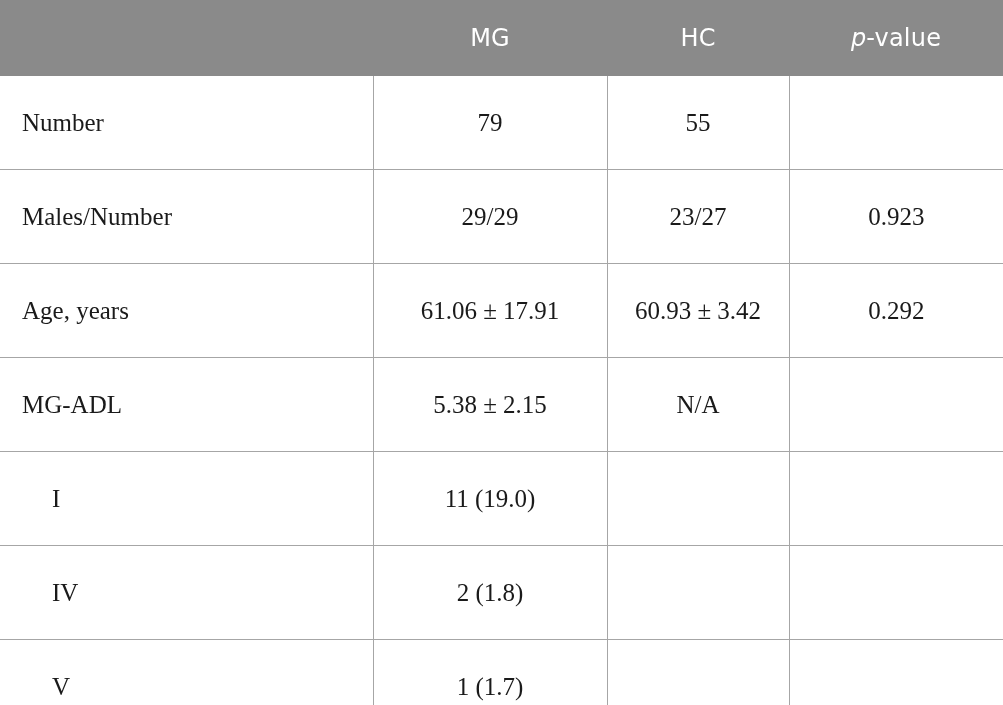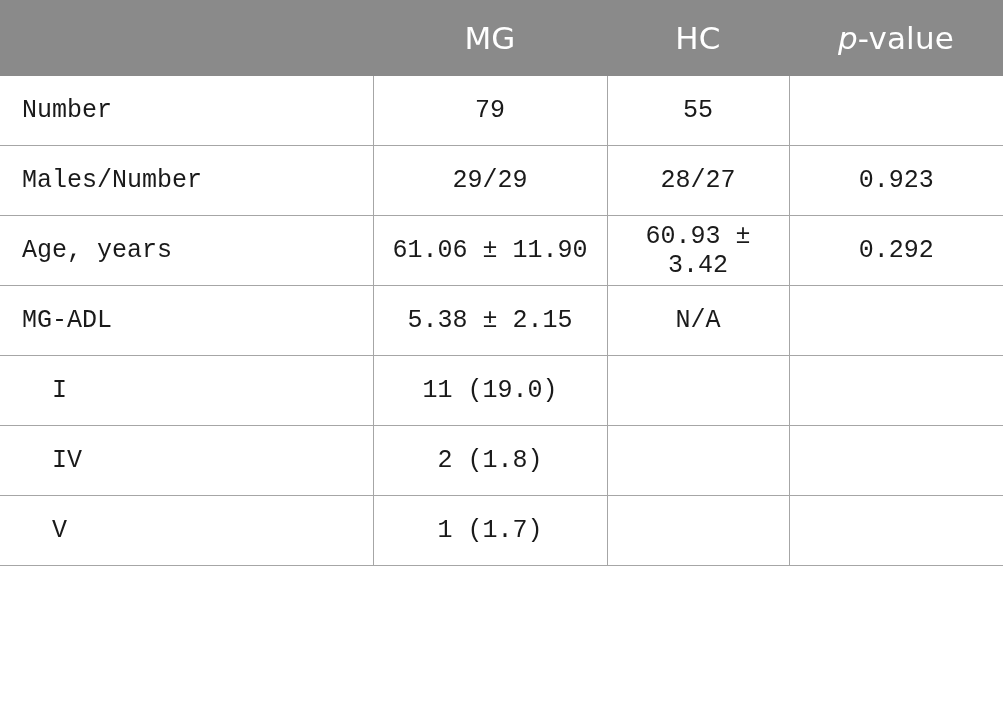--- a/index.html
+++ b/index.html
@@ -26,44 +26,43 @@
   table.demographics col.c0 { width: 373px; }
   table.demographics col.c1 { width: 234px; }
   table.demographics col.c2 { width: 182px; }
   table.demographics col.c3 { width: 214px; }
 
   thead th {
     background: #8a8a8a;
     color: #ffffff;
     font-family: "DejaVu Sans", sans-serif;
     font-weight: 400;
-    font-size: 31px;
+    font-size: 24px;
     height: 76px;
     padding: 0 10px;
     text-align: center;
     vertical-align: middle;
     border: none;
     letter-spacing: 0.2px;
   }
   thead th.blank {
     background: #8a8a8a;
   }
   thead th .pital {
     font-style: italic;
   }
   tbody td {
     border-bottom: 1px solid #a6a6a6;
     border-right: 1px solid #a6a6a6;
     height: 61px;
     font-size: 25px;
-    padding: 4px 14px;
+    padding: 16px 14px;
     vertical-align: middle;
     text-align: center;
     background: #ffffff;
-    font-family: Liberation Mono, monospace;
   }
   tbody td.rowlabel {
     text-align: left;
     padding-left: 22px;
   }
   tbody td.indent {
     text-align: left;
     padding-left: 52px;
   }
   tbody td:last-child {
@@ -95,26 +94,26 @@
     <tbody id="table-body">
     <tr>
           <td class="rowlabel">Number</td>
           <td>79</td>
           <td>55</td>
           <td></td>
         </tr>
         <tr>
           <td class="rowlabel">Males/Number</td>
           <td>29/29</td>
-          <td>28/27</td>
+          <td>23/27</td>
           <td>0.923</td>
         </tr>
         <tr>
           <td class="rowlabel">Age, years</td>
-          <td>61.06 ± 11.90</td>
+          <td>61.06 ± 17.91</td>
           <td>60.93 ± 3.42</td>
           <td>0.292</td>
         </tr>
         <tr>
           <td class="rowlabel">MG-ADL</td>
           <td>5.38 ± 2.15</td>
           <td>N/A</td>
           <td></td>
         </tr>
         <tr>

